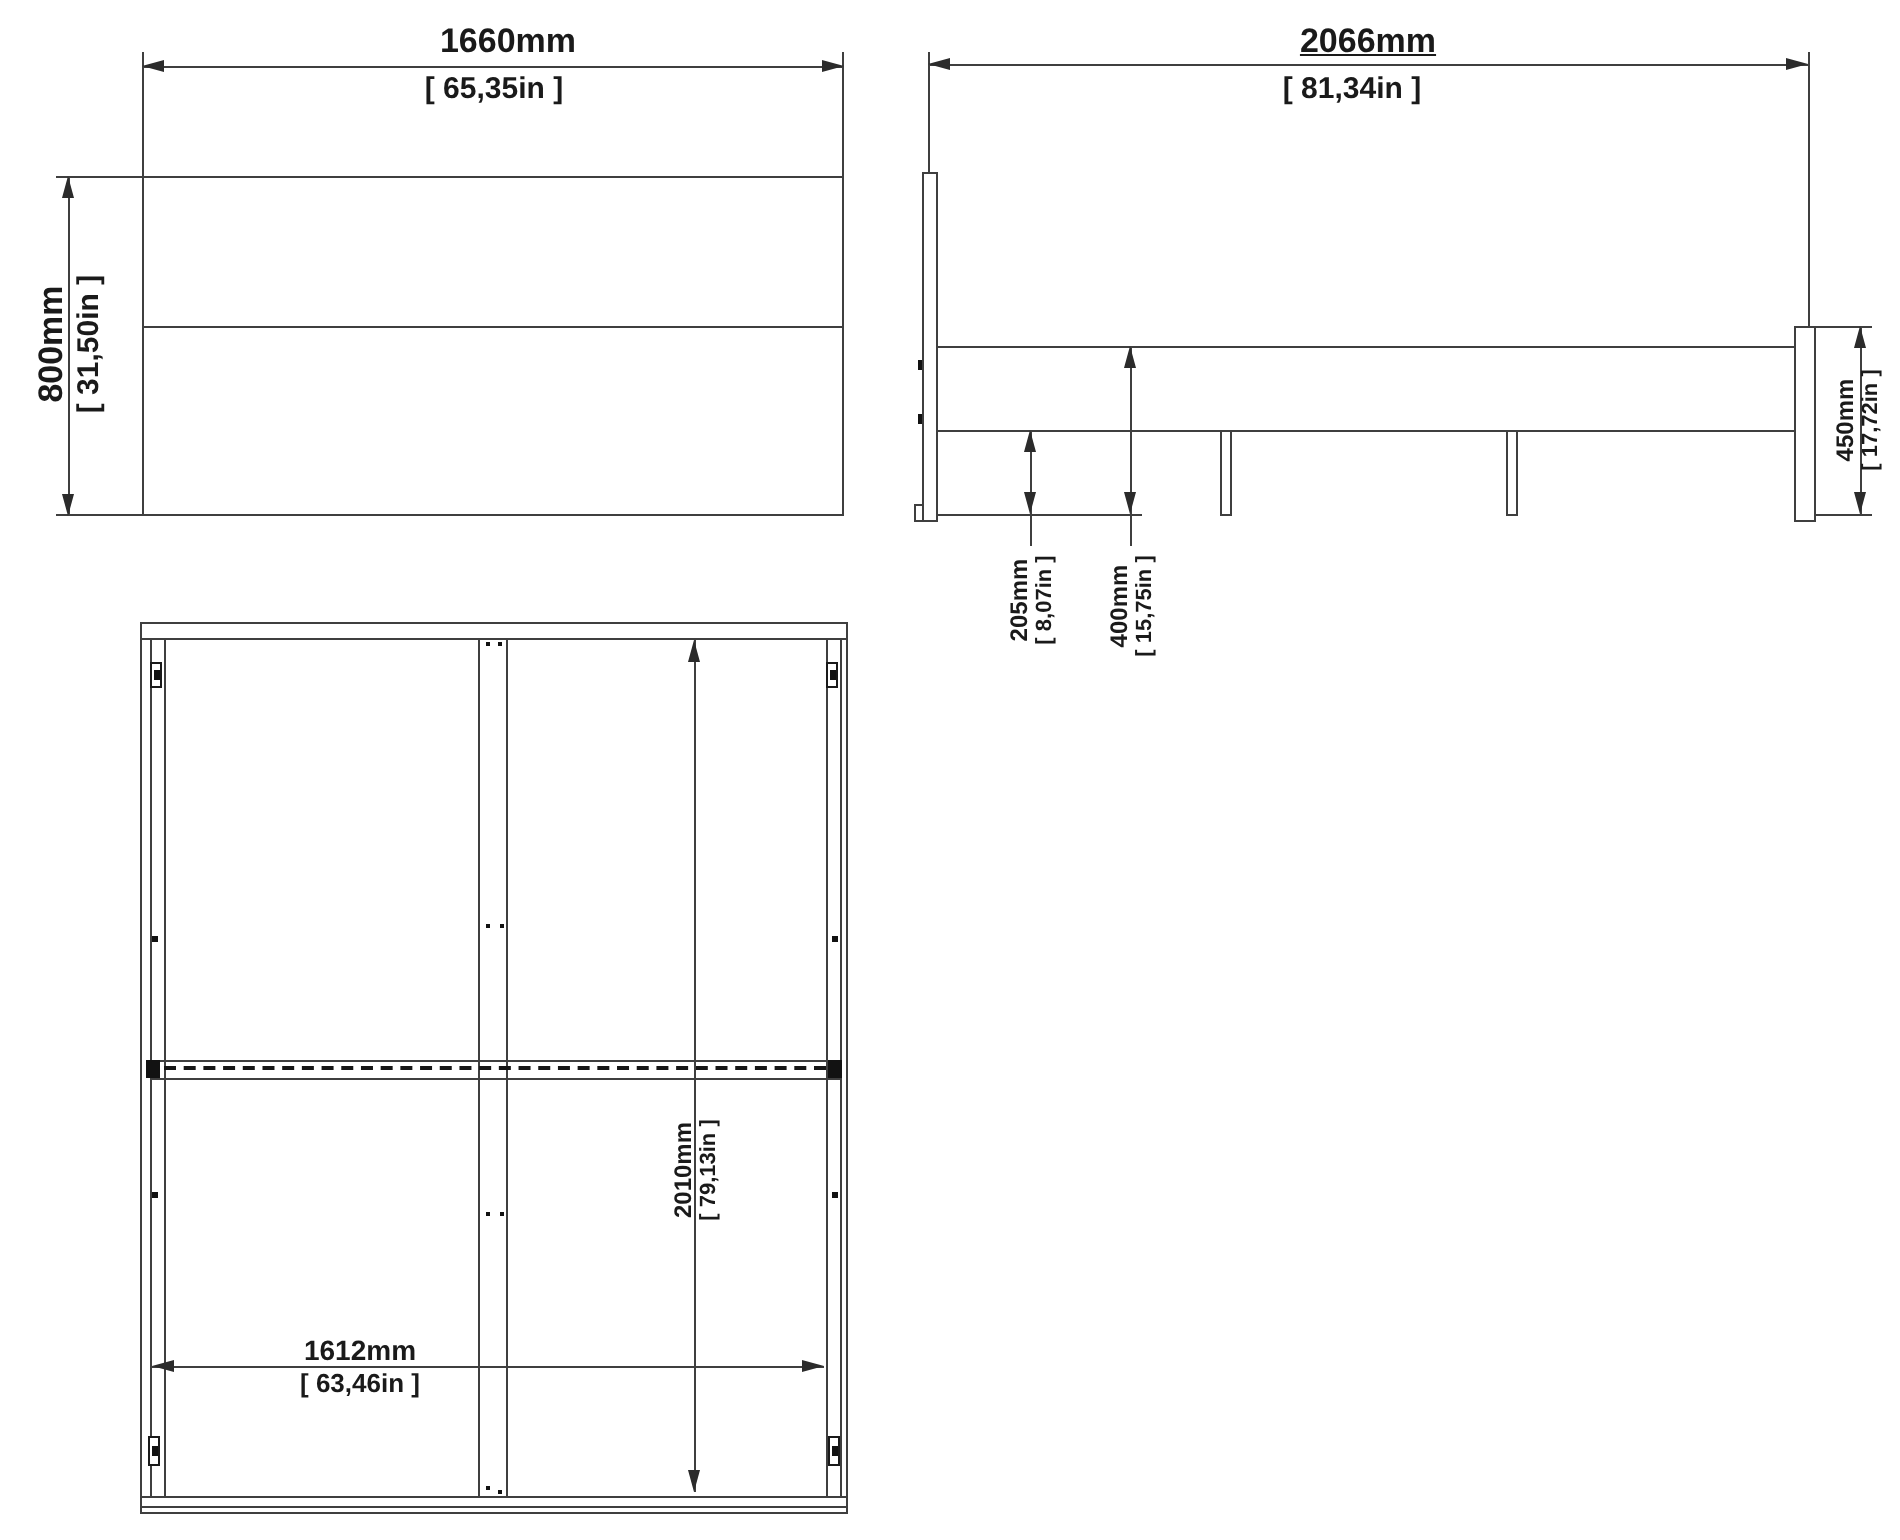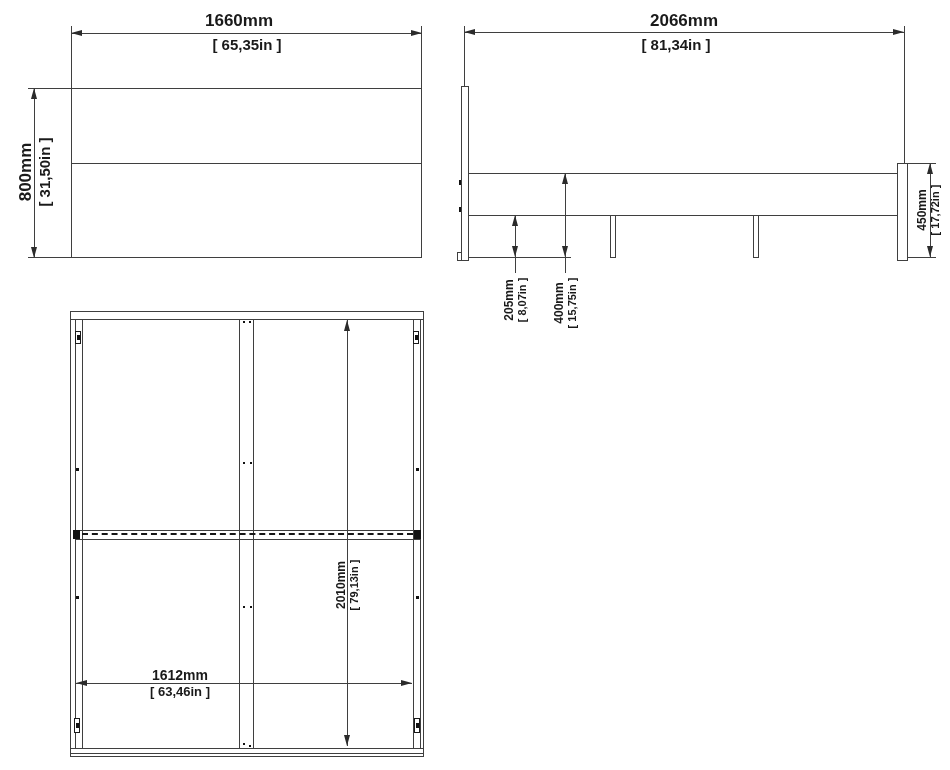--- a/index.html
+++ b/index.html
@@ -41,21 +41,21 @@
 
   <div>
     <div class="box" style="left:71px; top:88px; width:351px; height:170px;"></div>
     <div class="hl" style="left:71px; top:163px; width:351px;"></div>
 
     <div class="vl" style="left:71px; top:26px; height:62px;"></div>
     <div class="vl" style="left:421px; top:26px; height:62px;"></div>
     <div class="hl" style="left:71px; top:33px; width:351px;"></div>
     <div class="arr arr-l" style="left:71px; top:30px;"></div>
     <div class="arr arr-r" style="left:411px; top:30px;"></div>
-    <div class="lbl lbl-lg" style="left:239px; top:12px;">1660mm</div>
+    <div class="lbl lbl-lg" style="left:254px; top:12px;">1660mm</div>
     <div class="lbl lbl-lg-in" style="left:247px; top:37px;">[ 65,35in ]</div>
 
     <div class="hl" style="left:28px; top:88px; width:43px;"></div>
     <div class="hl" style="left:28px; top:257px; width:43px;"></div>
     <div class="vl" style="left:34px; top:88px; height:170px;"></div>
     <div class="arr arr-u" style="left:31px; top:88px;"></div>
     <div class="arr arr-d" style="left:31px; top:247px;"></div>
     <div class="rot" style="left:35px; top:172px;">
       <div class="l1-lg">800mm</div>
       <div class="l2-lg">[ 31,50in ]</div>
@@ -74,21 +74,21 @@
 
     <div class="box" style="left:610px; top:215px; width:6px; height:43px;"></div>
     <div class="box" style="left:753px; top:215px; width:6px; height:43px;"></div>
     <div class="box" style="left:897px; top:163px; width:11px; height:98px;"></div>
 
     <div class="vl" style="left:464px; top:26px; height:60px;"></div>
     <div class="vl" style="left:904px; top:26px; height:137px;"></div>
     <div class="hl" style="left:464px; top:32px; width:440px;"></div>
     <div class="arr arr-l" style="left:464px; top:29px;"></div>
     <div class="arr arr-r" style="left:893px; top:29px;"></div>
-    <div class="lbl lbl-lg" style="left:684px; top:12px;">2066mm</div>
+    <div class="lbl lbl-lg" style="left:684px; top:12px;text-decoration:underline;">2066mm</div>
     <div class="lbl lbl-lg-in" style="left:676px; top:37px;">[ 81,34in ]</div>
 
     <div class="vl" style="left:515px; top:215px; height:58px;"></div>
     <div class="arr arr-u" style="left:512px; top:215px;"></div>
     <div class="arr arr-d" style="left:512px; top:246px;"></div>
     <div class="rot" style="left:516px; top:300px;">
       <div class="l1-sm">205mm</div>
       <div class="l2-sm">[ 8,07in ]</div>
     </div>
 

